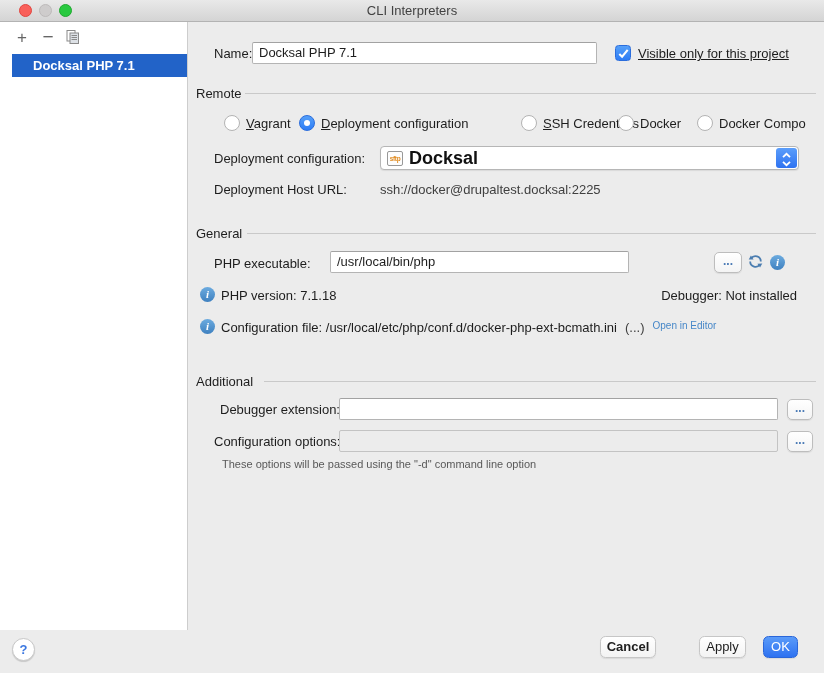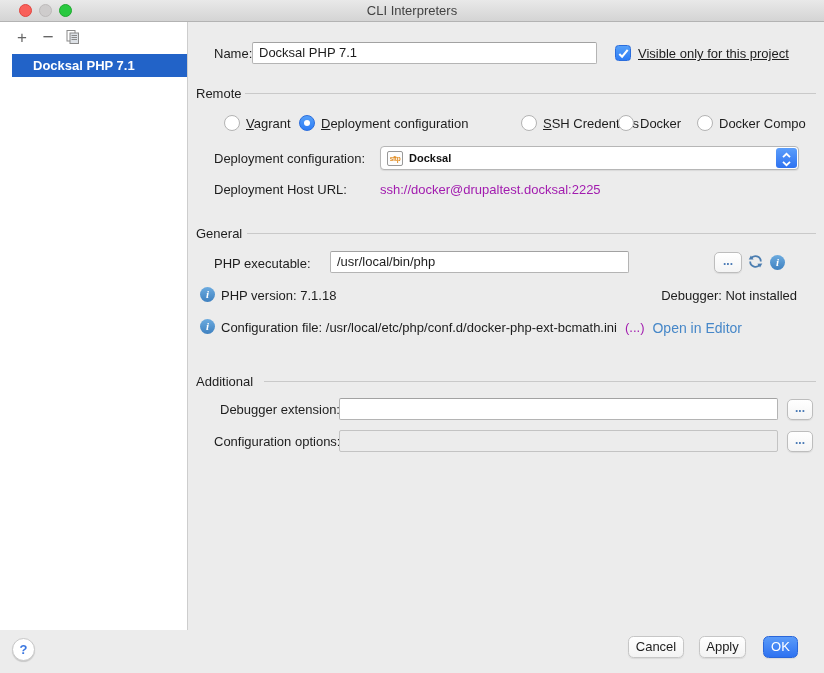--- a/index.html
+++ b/index.html
@@ -54,49 +54,49 @@
   .radio.sel{ background:linear-gradient(#55a0f9,#2e7df5); border-color:#2a6ddd; position:relative; }
   .radio.sel::after{ content:""; position:absolute; left:4px; top:4px; width:6px; height:6px;
     border-radius:50%; background:#fff; }
   .radio-label{ font-size:13px; color:#1d1d1d; white-space:nowrap; display:inline-block; }
   .mnemonic::first-letter{ text-decoration:underline; }
 
   
   .combo{ position:absolute; left:380px; top:146px; width:419px; height:24px;
     background:#fff; border:1px solid #b6b6b6; border-radius:4px;
     box-shadow:0 1px 1px rgba(0,0,0,.08); display:flex; align-items:center; padding-left:6px; }
-  .combo-value{ font-size:11px; font-weight:bold; color:#111; margin-left:6px; }
+  .combo-value{ font-size:18px; font-weight:bold; color:#111; margin-left:6px; }
   .combo-arrows{ position:absolute; right:1px; top:1px; bottom:1px; width:21px;
     border-radius:3px; background:linear-gradient(#5b9efb,#2e72f1); }
   .combo-arrows svg{ position:absolute; left:3px; top:3px; }
 
   .sftp-icon{ width:16px; height:15px; background:#fdfdfd; border:1px solid #989898;
     border-radius:2px; color:#e08a1e; font-size:6.5px; font-weight:bold;
     text-align:center; line-height:13px; letter-spacing:-.3px; flex:0 0 auto; }
 
-  .link-url{ position:absolute; font-size:13px; color:#a21caf; white-space:nowrap; }
-  .link-action{ font-size:14px; color:#4687c8; white-space:nowrap; }
+  .link-url{ position:absolute; font-size:13px; color:#404040; white-space:nowrap; }
+  .link-action{ font-size:10px; color:#4687c8; white-space:nowrap; }
 
   .info-icon{ position:absolute; width:15px; height:15px; border-radius:50%;
     background:linear-gradient(#6cabdf,#3f81c0); color:#fff;
     font-family:"Liberation Serif","DejaVu Serif",serif; font-size:11px; font-weight:bold;
     font-style:italic; text-align:center; line-height:14px; }
   .text-row{ position:absolute; font-size:13px; color:#1d1d1d; white-space:nowrap; }
 
   .hint{ position:absolute; font-size:11px; color:#595959; white-space:nowrap; }
 
   
   .footer{ position:absolute; left:0; bottom:0; right:0; height:43px; background:#ececec; }
   .help-btn{ position:absolute; left:12px; top:8px; width:23px; height:23px; border-radius:50%;
     background:#fff; border:1px solid #c8c8c8; box-shadow:0 1px 1px rgba(0,0,0,.15);
     color:#3b77e0; font-size:13px; font-weight:bold; text-align:center; line-height:21px; }
   .btn{ position:absolute; top:6px; height:22px; border-radius:5.5px; font-size:13px;
     text-align:center; line-height:20px; background:linear-gradient(#ffffff,#f3f3f3);
     border:1px solid #c6c6c6; box-shadow:0 1px 1px rgba(0,0,0,.08); color:#1d1d1d; }
-  .btn-cancel{ left:628px; width:56px; }
+  .btn-cancel{ left:600px; width:56px;font-weight:bold; }
   .btn-apply{ left:699px; width:47px; }
   .btn-ok{ left:763px; width:35px; background:linear-gradient(#5a9bf9,#2e72f1);
     border-color:#2a66d9; color:#fff; }
 </style>
 </head>
 <body>
 
 <div class="window">
 
   <div class="titlebar">
@@ -205,20 +205,21 @@
   <div class="section-line" style="left:264px; top:381px; width:552px;"></div>
 
   <div class="lbl" style="left:220px; top:402px;">Debugger extension:</div>
   <div class="field" style="left:339px; top:398px; width:439px; height:22px;"></div>
   <div class="browse-btn" style="left:787px; top:399px; width:26px;">...</div>
 
   <div class="lbl" style="left:214px; top:434px;">Configuration options:</div>
   <div class="field disabled" style="left:339px; top:430px; width:439px; height:22px;"></div>
   <div class="browse-btn" style="left:787px; top:431px; width:26px;">...</div>
 
+  <div class="hint" style="left:222px; top:458px;">These options will be passed using the "-d" command line option</div>
 
   <div class="footer">
     <div class="help-btn">?</div>
     <div class="btn btn-cancel">Cancel</div>
     <div class="btn btn-apply">Apply</div>
     <div class="btn btn-ok">OK</div>
   </div>
 
 </div>
 

